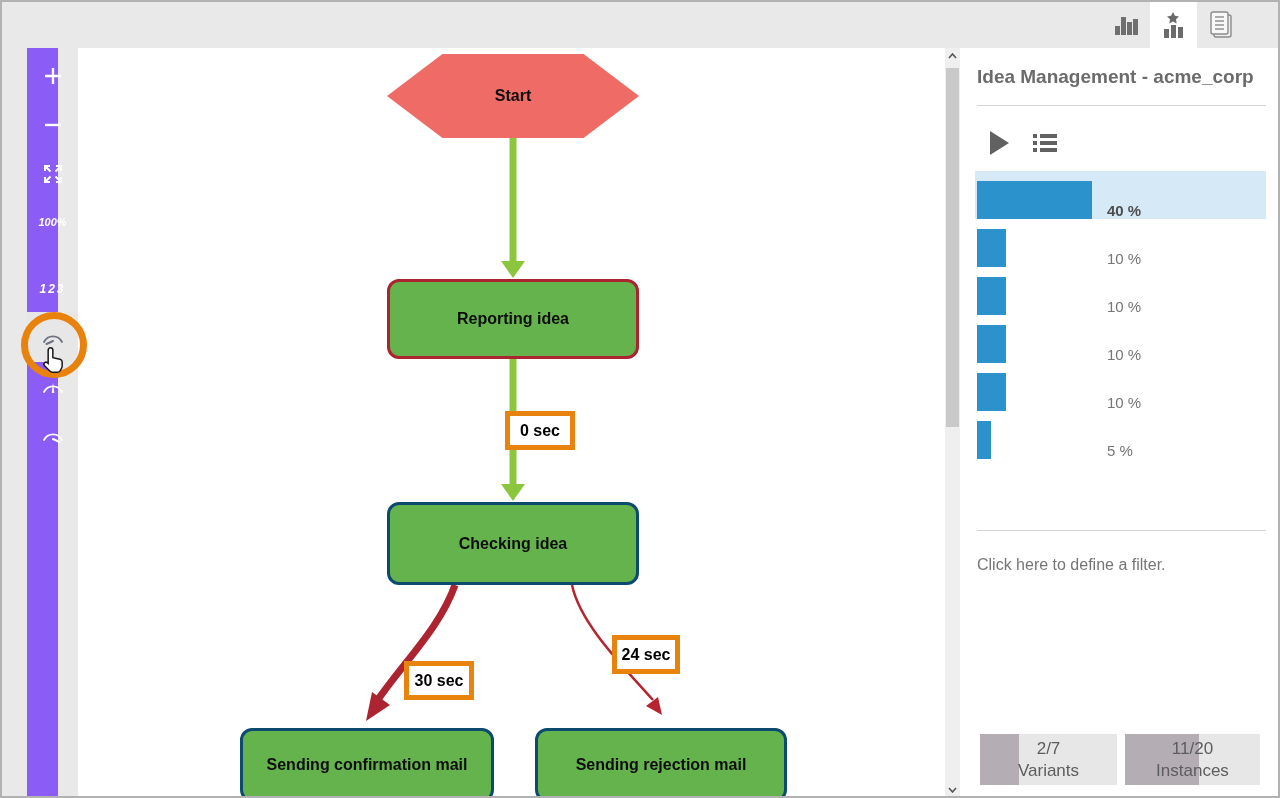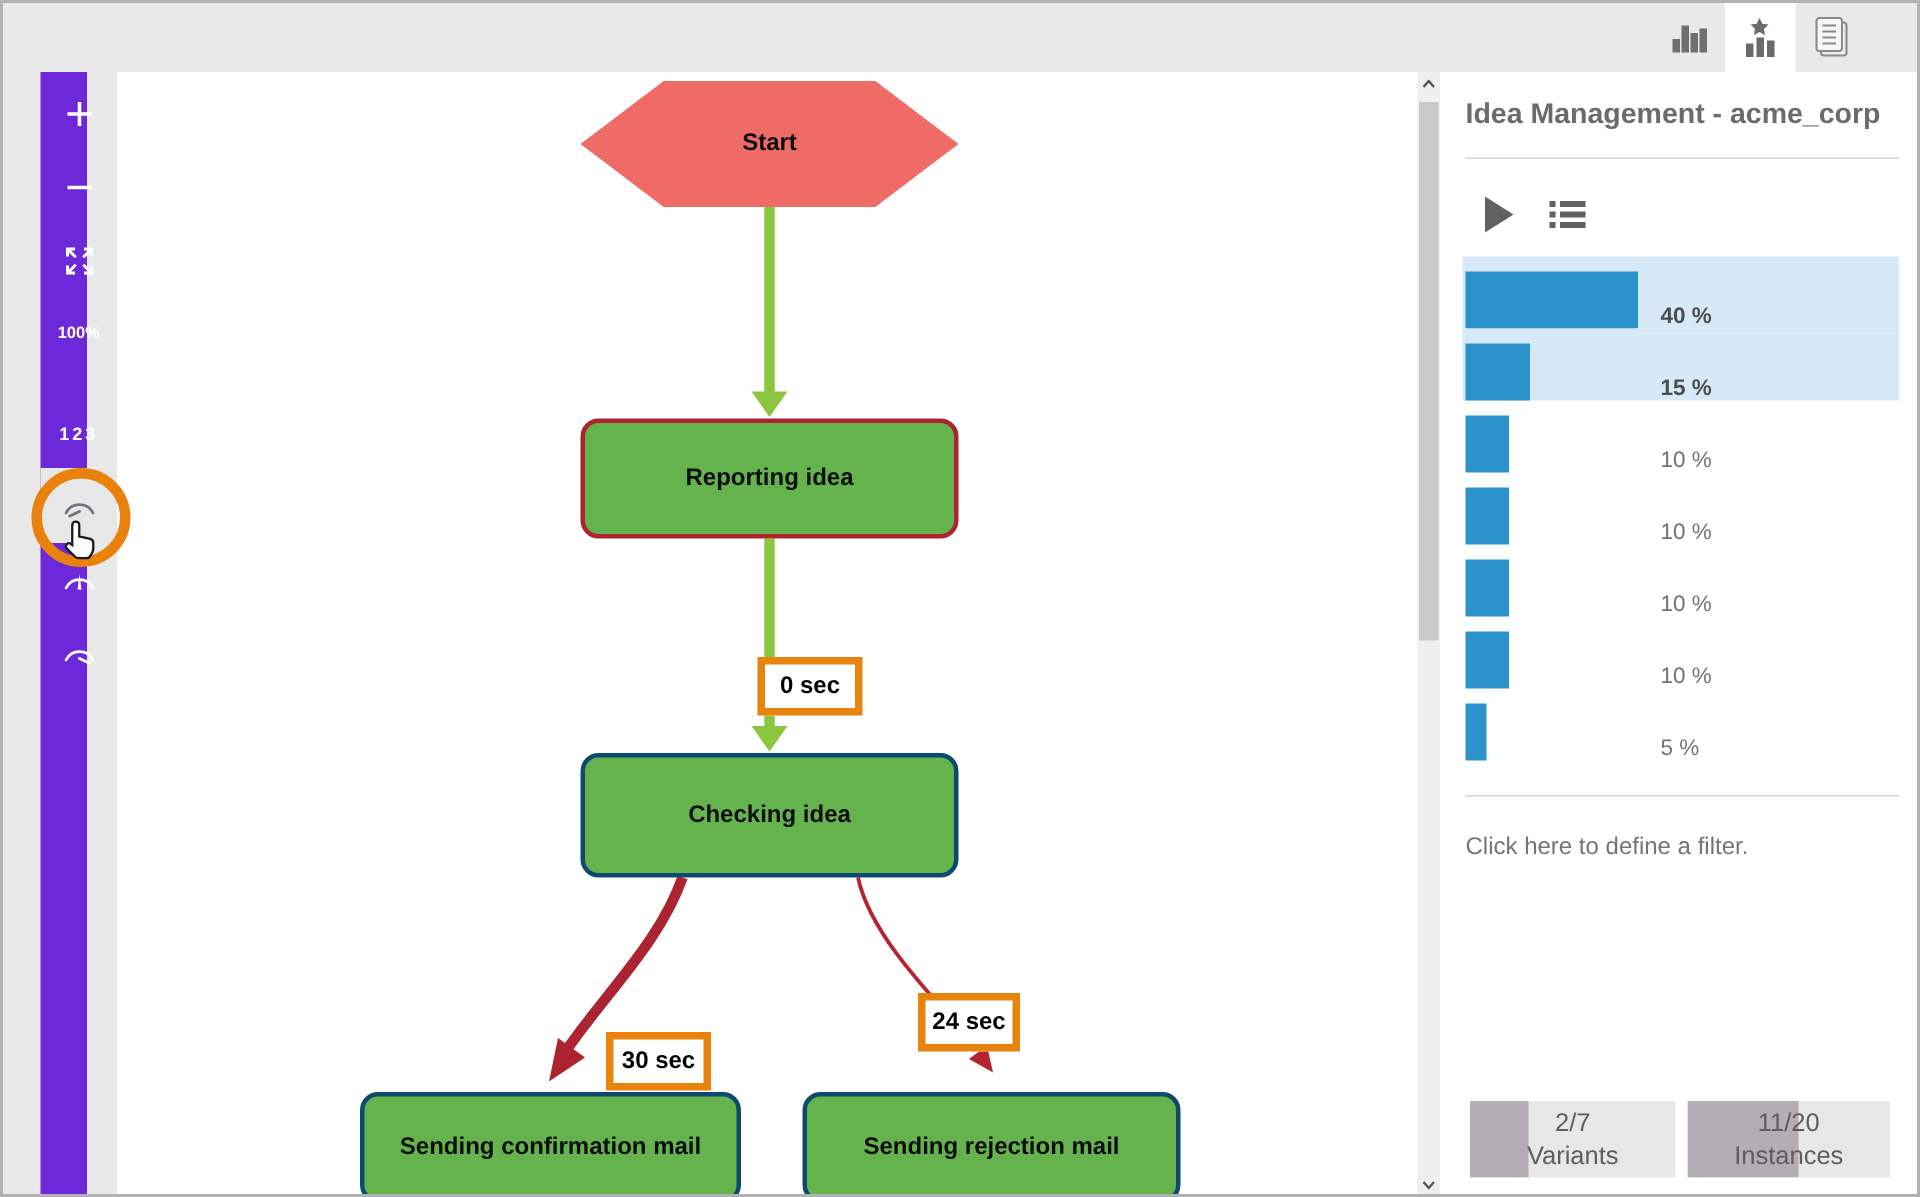--- a/index.html
+++ b/index.html
@@ -7,40 +7,40 @@
   #app { position:relative; width:1280px; height:798px; background:#e9e9ea;
          border:2px solid #b2b2b2; overflow:hidden; }
 
   
   .topbar { position:absolute; left:0; top:0; width:100%; height:46px; background:#e9e9ea; }
   .tabs { position:absolute; left:1101px; top:0; height:46px; display:flex; }
   .tab { width:47px; height:46px; display:flex; align-items:center; justify-content:center; cursor:pointer; }
   .tab.active { background:#ffffff; }
 
   
-  .toolbar { position:absolute; left:25px; top:46px; width:31px; height:750px; background:#6d28d9; }
+  .toolbar { position:absolute; left:25px; top:46px; width:31px; height:750px; background:#8b5cf6;font-style:italic; }
   .tbtn { position:absolute; left:0; width:51px; height:40px; display:flex; align-items:center; justify-content:center; cursor:pointer; }
   .tlabel { position:absolute; left:0; width:51px; text-align:center; color:#ffffff; font-weight:bold; font-size:11px; }
   .gauge-btn { position:absolute; left:0; width:51px; height:50px; display:flex; align-items:center; justify-content:center; cursor:pointer; }
   .gauge-btn.selected { background:#e7e7e7; }
 
   .ring { position:absolute; left:19px; top:310px; width:66px; height:66px; border:7px solid #e8820c;
           border-radius:50%; z-index:40; pointer-events:none; }
   .cursor { position:absolute; left:40px; top:344px; z-index:41; pointer-events:none; }
 
   
   .canvas { position:absolute; left:76px; top:46px; width:867px; height:774px; background:#ffffff; overflow:hidden; }
   .edges { position:absolute; left:0; top:0; }
   .node { position:absolute; display:flex; align-items:center; justify-content:center;
           font-weight:bold; font-size:16px; color:#0d0d0d; text-align:center; cursor:pointer; }
   .task { background:#65b34d; border:3px solid #0c4a6e; border-radius:12px; }
   .task.alert { border-color:#ab2430; }
   .hexagon { background:#ee6b66; clip-path:polygon(0% 50%,22% 0%,78% 0%,100% 50%,78% 100%,22% 100%); }
   .edge-label { position:absolute; background:#ffffff; border:5px solid #e8830d; color:#000;
-                font-weight:bold; font-size:16px; display:flex; align-items:center; justify-content:center; cursor:pointer;margin-top:27px; }
+                font-weight:bold; font-size:16px; display:flex; align-items:center; justify-content:center; cursor:pointer; }
 
   
   .vscroll { position:absolute; left:943px; top:46px; width:15px; height:750px; background:#efeff0; }
   .vscroll .arrow { position:absolute; left:0; width:15px; height:16px; display:flex; align-items:center; justify-content:center; cursor:pointer; }
   .vscroll .thumb { position:absolute; left:1px; width:13px; top:20px; height:359px; background:#c9c9c9; cursor:pointer; }
 
   
   .panel { position:absolute; left:958px; top:46px; width:320px; height:750px; background:#ffffff; }
   .panel-title { position:absolute; left:17px; top:18px; width:290px; font-size:19px; font-weight:bold; color:#6b6b6b; }
   .divider { position:absolute; left:17px; width:289px; height:1px; background:#d4d4d4; }
@@ -226,24 +226,20 @@
           <rect x="8" y="16" width="17" height="4" fill="#616161"></rect>
         </svg>
       </div>
     </div>
 
     <div class="variant-list">
       <div class="variant-row selected">
         <div class="variant-bar" style="width: 115px;"></div>
         <div class="variant-pct">40 %</div>
       </div>
-      <div class="variant-row selected">
-        <div class="variant-bar" style="width: 43px;"></div>
-        <div class="variant-pct">15 %</div>
-      </div>
       <div class="variant-row">
         <div class="variant-bar" style="width: 29px;"></div>
         <div class="variant-pct">10 %</div>
       </div>
       <div class="variant-row">
         <div class="variant-bar" style="width: 29px;"></div>
         <div class="variant-pct">10 %</div>
       </div>
       <div class="variant-row">
         <div class="variant-bar" style="width: 29px;"></div>

